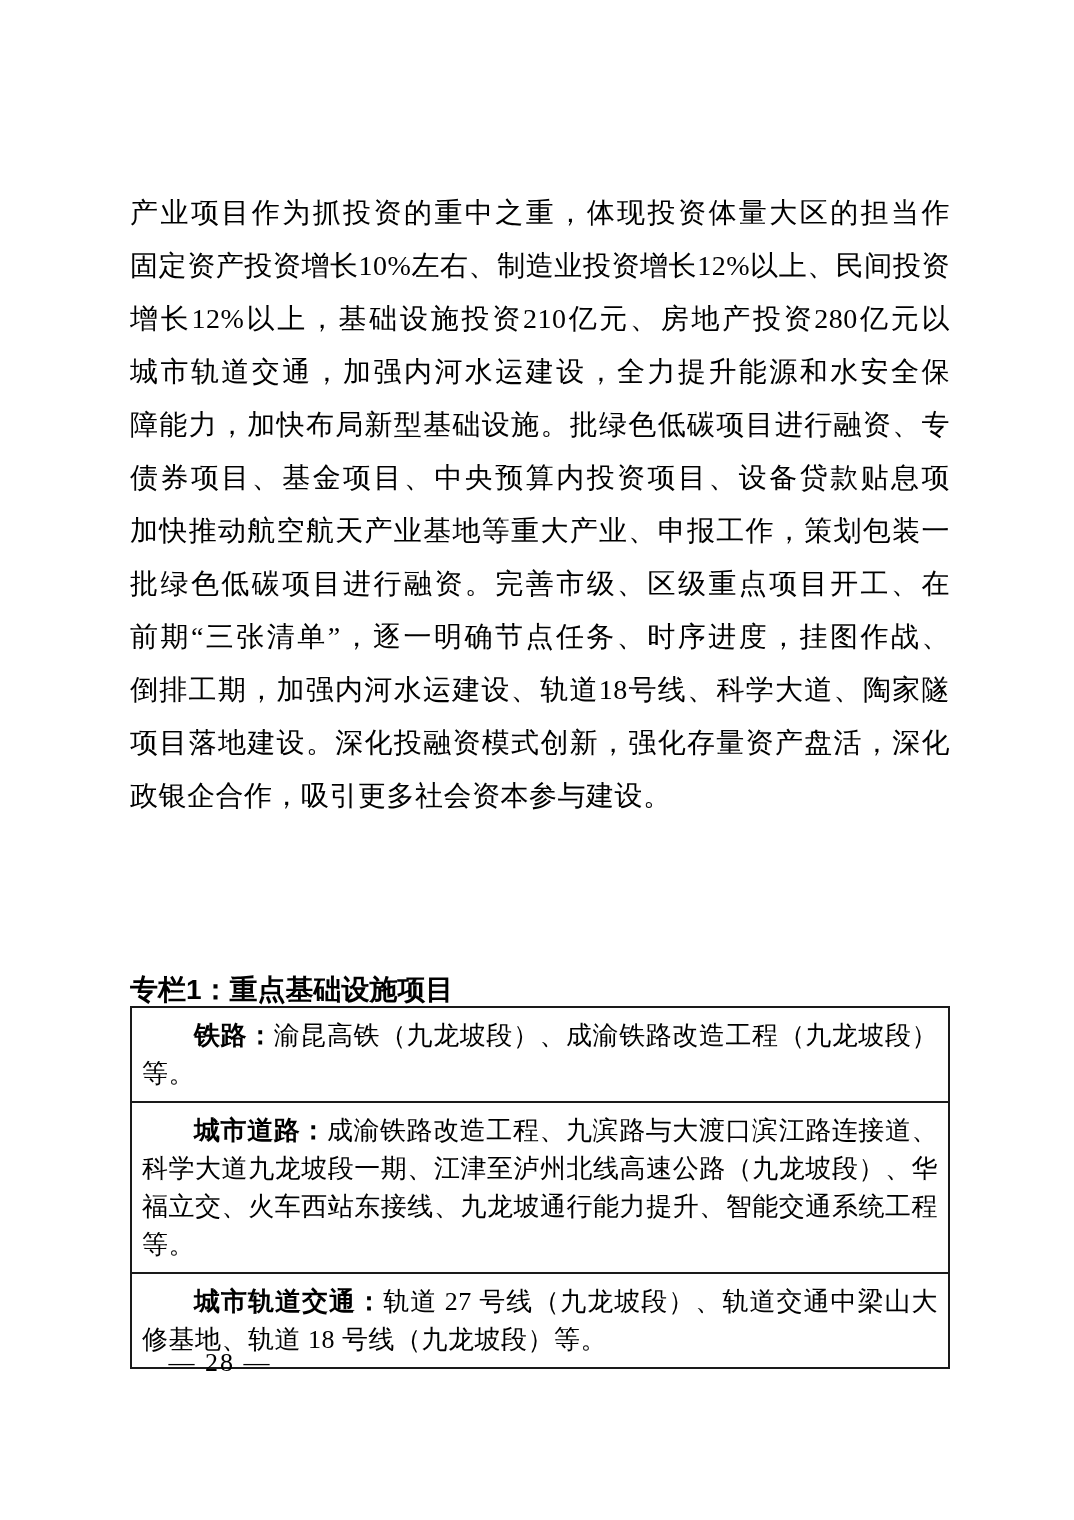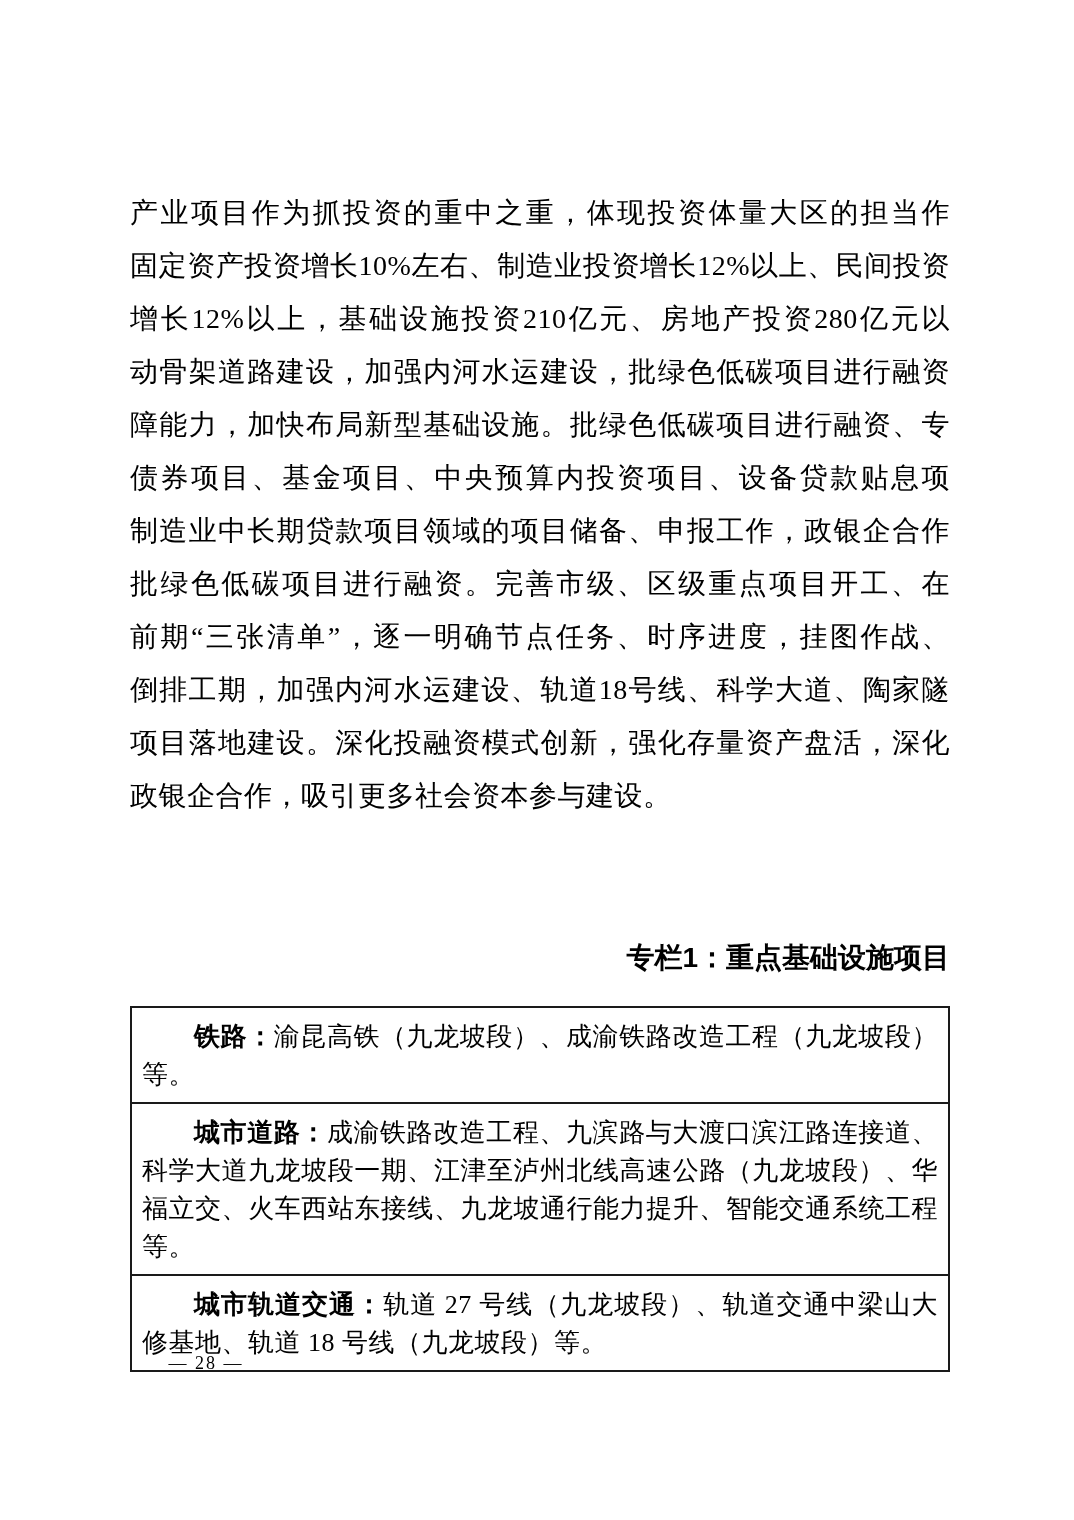--- a/index.html
+++ b/index.html
@@ -34,23 +34,23 @@
     overflow: hidden;
   }
   .body-line.last {
     text-align: center;
     text-align-last: left;
   }
   
   .box-title {
     position: absolute;
     left: 130px;
-    top: 940px;
+    top: 972px;
     width: 820px;
-    text-align: right;
+    text-align: left;
     font-family: "Liberation Sans", "DejaVu Sans", sans-serif;
     font-weight: 700;
     font-size: 28px;
     line-height: 36px;
   }
   
   .box-table {
     position: absolute;
     left: 130px;
     top: 1006px;
@@ -67,49 +67,49 @@
     border-bottom: none;
   }
   .box-cell {
     font-size: 26px;
     line-height: 38px;
     text-indent: 2em;
     text-align: justify;
     letter-spacing: 0.5px;
   }
   .box-label {
-    font-family: Liberation Sans, sans-serif;
+    font-family: Liberation Serif, serif;
     font-weight: 700;
     margin-top: 7px;
   }
   
   .page-number {
     position: absolute;
-    left: 136px;
+    left: 150px;
     top: 1346px;
     width: 140px;
     text-align: center;
-    font-size: 18px;
+    font-size: 26px;
     line-height: 34px;
     letter-spacing: 2px;
   }
 </style>
 </head>
 <body>
 
 <div class="page">
 
   <div class="body-text">
     <div class="body-line">产业项目作为抓投资的重中之重，体现投资体量大区的担当作为，</div>
     <div class="body-line">固定资产投资增长10%左右、制造业投资增长12%以上、民间投资</div>
     <div class="body-line">增长12%以上，基础设施投资210亿元、房地产投资280亿元以上。</div>
-    <div class="body-line">动骨架道路建设，加强内河水运建设，批绿色低碳项目进行融资</div>
+    <div class="body-line">城市轨道交通，加强内河水运建设，全力提升能源和水安全保</div>
     <div class="body-line">障能力，加快布局新型基础设施。批绿色低碳项目进行融资、专项</div>
     <div class="body-line">债券项目、基金项目、中央预算内投资项目、设备贷款贴息项目、</div>
-    <div class="body-line">制造业中长期贷款项目领域的项目储备、申报工作，政银企合作</div>
+    <div class="body-line">加快推动航空航天产业基地等重大产业、申报工作，策划包装一</div>
     <div class="body-line">批绿色低碳项目进行融资。完善市级、区级重点项目开工、在建、</div>
     <div class="body-line">前期“三张清单”，逐一明确节点任务、时序进度，挂图作战、</div>
     <div class="body-line">倒排工期，加强内河水运建设、轨道18号线、科学大道、陶家隧</div>
     <div class="body-line">项目落地建设。深化投融资模式创新，强化存量资产盘活，深化</div>
     <div class="body-line last">政银企合作，吸引更多社会资本参与建设。</div>
   </div>
 
   <div class="box-title">专栏1：重点基础设施项目</div>
 
   <div class="box-table">

